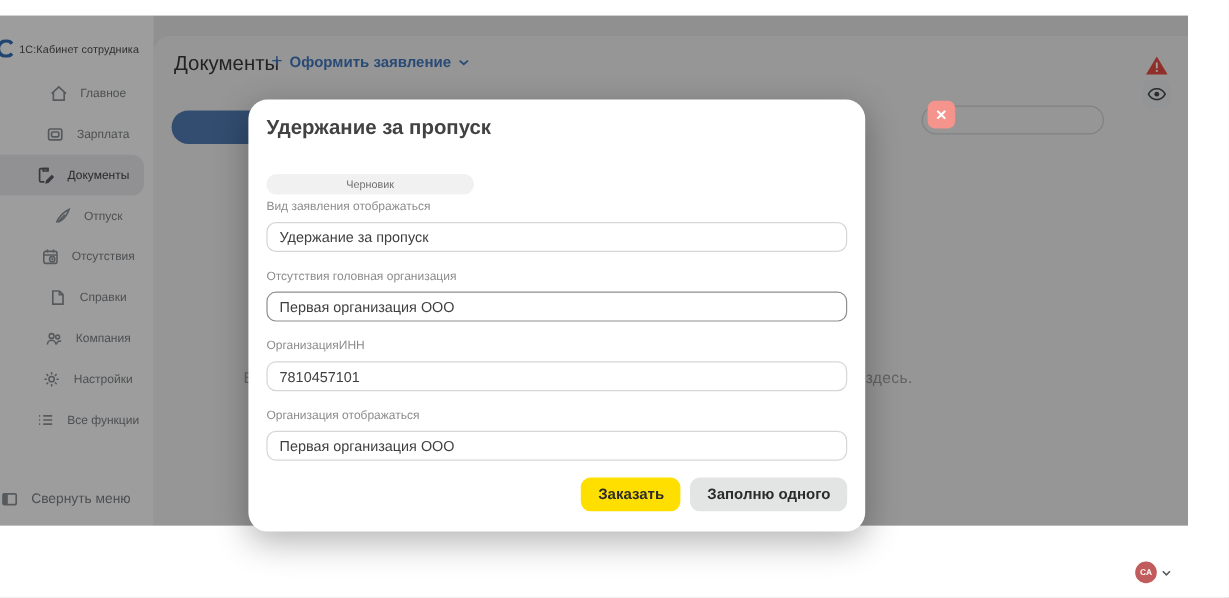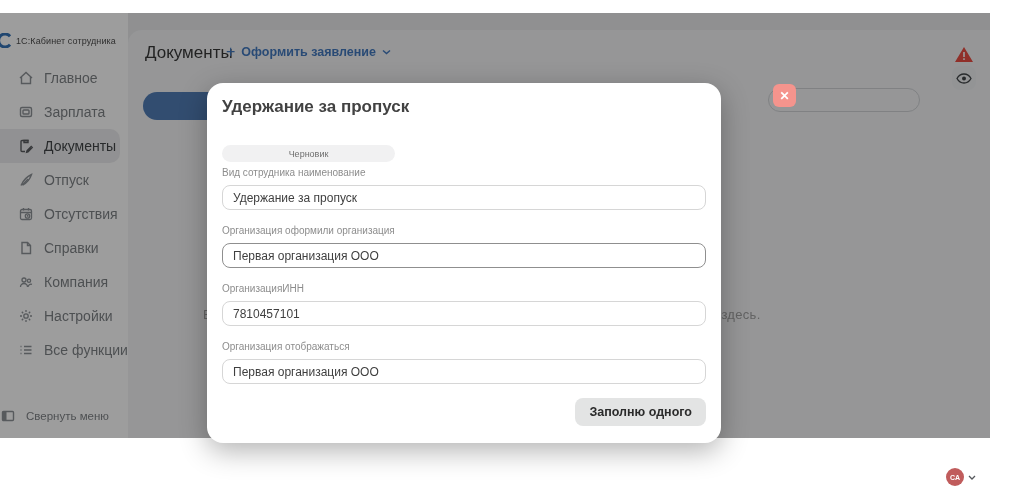--- a/index.html
+++ b/index.html
@@ -9,21 +9,21 @@
   
   .app { position:absolute; left:0; top:13px; width:990px; height:425px; background:#e9eaec; }
 
   
   .sidebar { position:absolute; left:0; top:0; width:128px; height:100%; background:#ffffff; }
   .brand { display:flex; align-items:center; gap:5px; padding:20px 6px 0 2px; }
   .brand-mark { width:13px; height:15px; margin-left:-4px; flex:0 0 auto; }
   .brand-name { font-size:9px; color:#4a4a4a; letter-spacing:.1px; white-space:nowrap; }
   .nav { position:absolute; left:0; top:48px; width:100%; }
   .nav-item { position:relative; display:flex; align-items:center; gap:10px; height:34px;
-              padding-left:18px; color:#7b7f83; font-size:14px; cursor:pointer; }
+              padding-left:18px; color:#7b7f83; font-size:10px; cursor:pointer;justify-content:center; }
   .nav-item svg { flex:0 0 auto; stroke:#8a8f94; }
   .nav-item.selected { background:#ececee; border-radius:0 10px 10px 0; margin-right:8px;
                        color:#3c4043; }
   .nav-item.selected svg { stroke:#55585c; }
   .collapse-item { position:absolute; left:0; bottom:14px; width:100%; display:flex;
                    align-items:center; gap:10px; color:#7b7f83; font-size:11.5px; }
 
   
   .main { position:absolute; left:128px; top:0; right:0; height:100%; }
   .card { position:absolute; left:0; top:17px; right:0; bottom:0;
@@ -204,36 +204,37 @@
   </div>
 
   <div class="overlay"></div>
 </div>
 
 <div class="modal">
   <div class="m-title">Удержание за пропуск</div>
   <div class="m-badge">Черновик</div>
 
   <div class="fgroup g1">
-    <span class="flabel">Вид сотрудника наименование</span>
+    <span class="flabel">Вид заявления отображаться</span>
     <input value="Удержание за пропуск" style="">
   </div>
   <div class="fgroup g2 focused">
-    <span class="flabel">Организация оформили организация</span>
+    <span class="flabel">Отсутствия головная организация</span>
     <input value="Первая организация ООО" style="">
   </div>
   <div class="fgroup g3">
     <span class="flabel">ОрганизацияИНН</span>
     <input value="7810457101" style="">
   </div>
   <div class="fgroup g4">
     <span class="flabel">Организация отображаться</span>
     <input value="Первая организация ООО" style="">
   </div>
 
   <div class="m-buttons">
+    <button class="btn btn-order">Заказать</button>
     <button class="btn btn-later">Заполню одного</button>
   </div>
 </div>
 
 <div class="close-btn">
   <span>✕</span>
 </div>
 
 </body></html>

